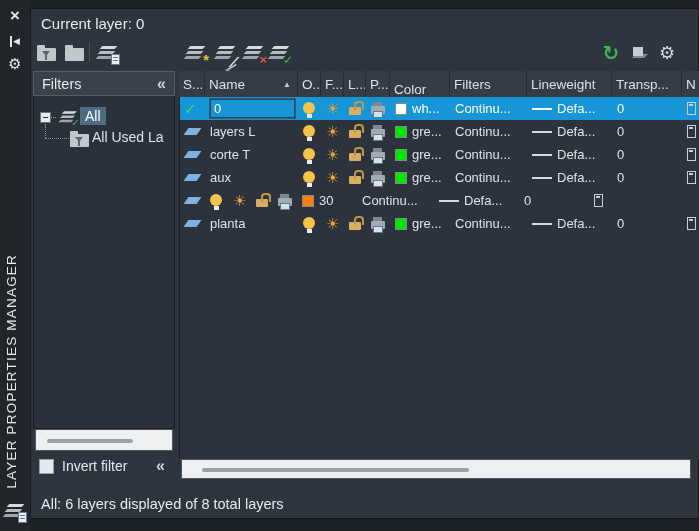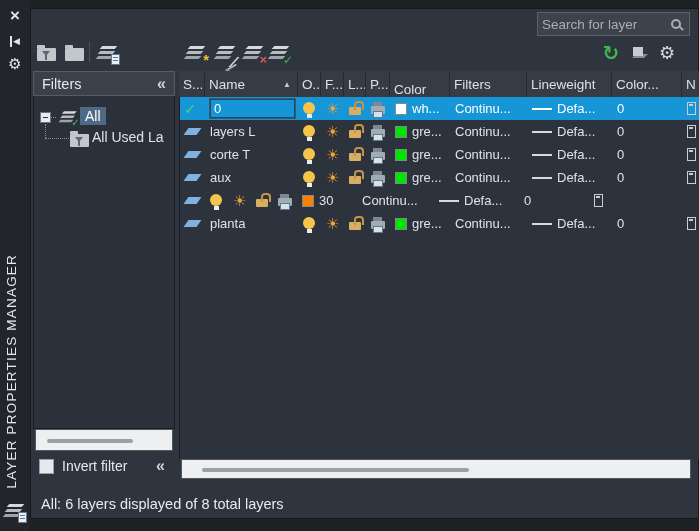--- a/index.html
+++ b/index.html
@@ -192,25 +192,22 @@
   <div class="vtitle">LAYER PROPERTIES MANAGER</div>
   <div class="strip-bottom-icon">
     <span class="stack"><i></i><i></i><i></i>
       <span class="mini-sheet"></span>
     </span>
   </div>
 </div>
 
 <div class="panel">
 
-
-  <div class="searchbox">
-    <input type="text" placeholder="Search for layer" style="">
-    <span class="mag"></span>
-  </div>
+  <div class="current-layer">Current layer: 0</div>
+
 
   <div class="toolbar">
     <div class="tb" style="left:3px">
       <span class="folder">
           <span class="funnel"></span>
         </span>
     </div>
     <div class="tb" style="left:31px">
       <span class="folder"></span>
     </div>
@@ -330,21 +327,21 @@
         <div class="hcell" style="width: 60px; align-items: flex-end;">
           <span>Color</span>
         </div>
         <div class="hcell" style="width: 77px;">
           <span>Filters</span>
         </div>
         <div class="hcell" style="width: 85px;">
           <span>Lineweight</span>
         </div>
         <div class="hcell" style="width: 70px;">
-          <span>Color...</span>
+          <span>Transp...</span>
         </div>
         <div class="hcell" style="width: 18px;">
           <span>N</span>
         </div>
       </div>
     <div class="tbody">
         <div class="lrow selected">
           <div class="cell c-status" style="width: 26px;">
             <span class="check">✓</span>
           </div>

